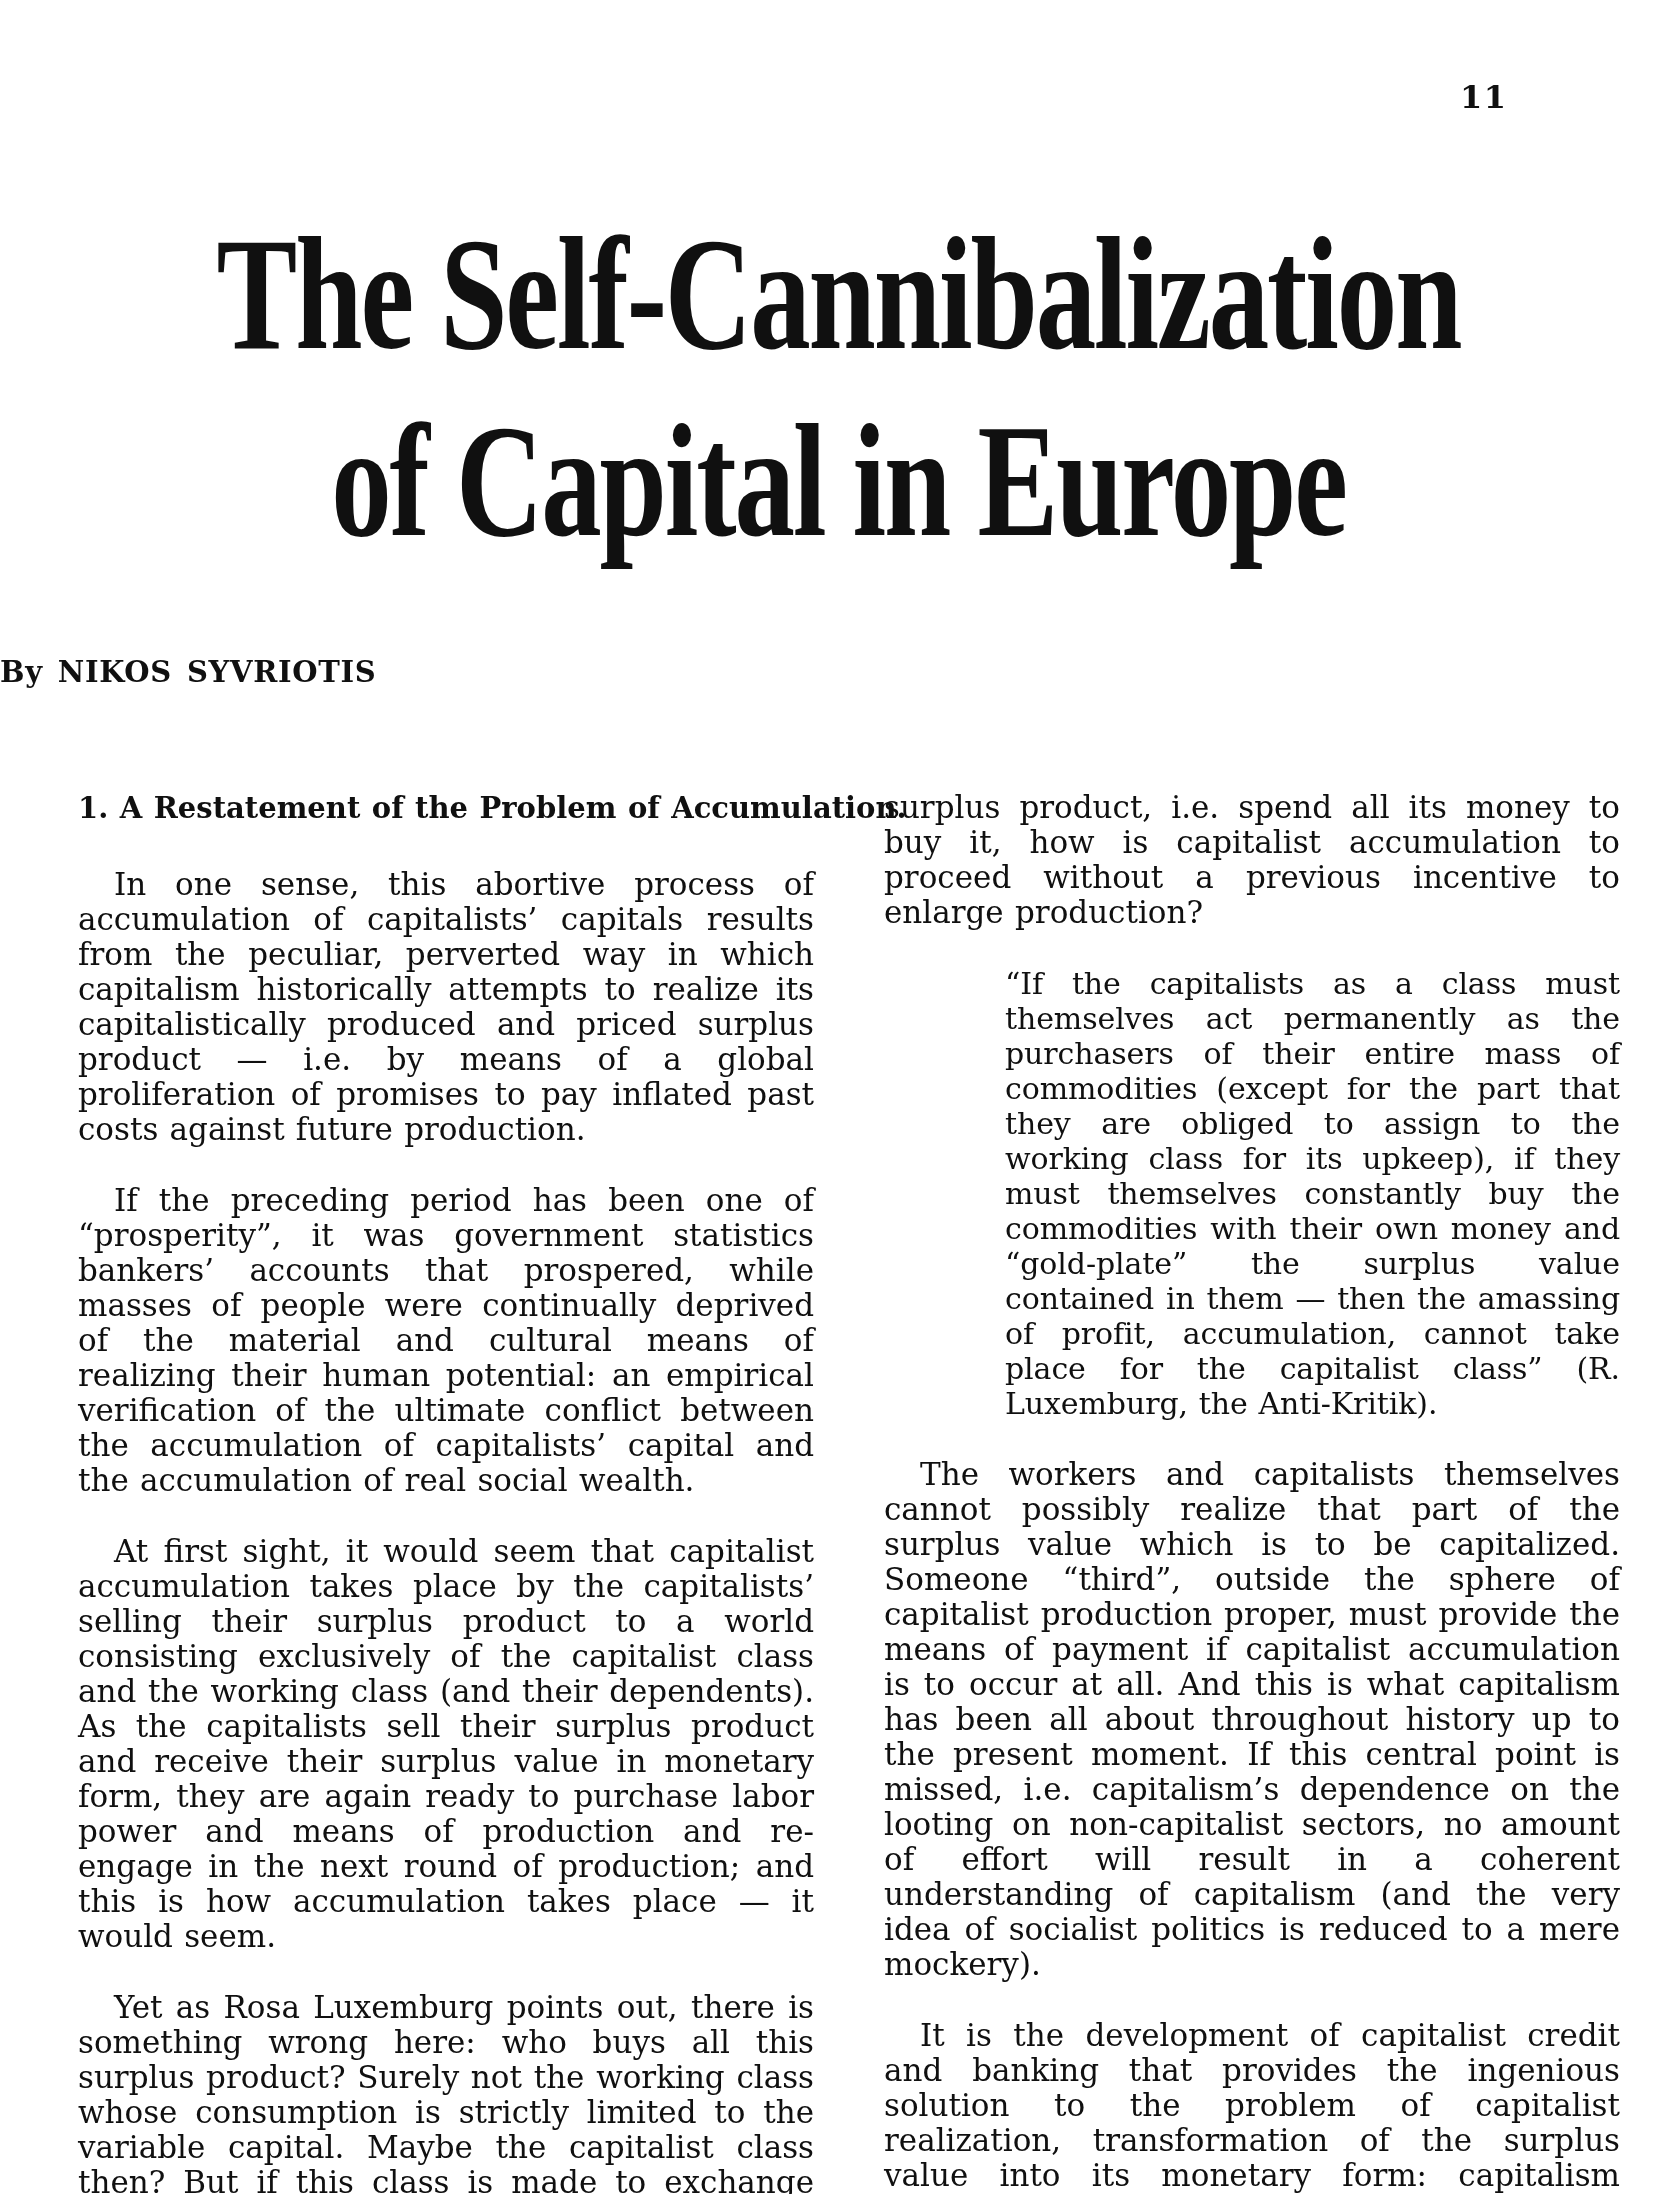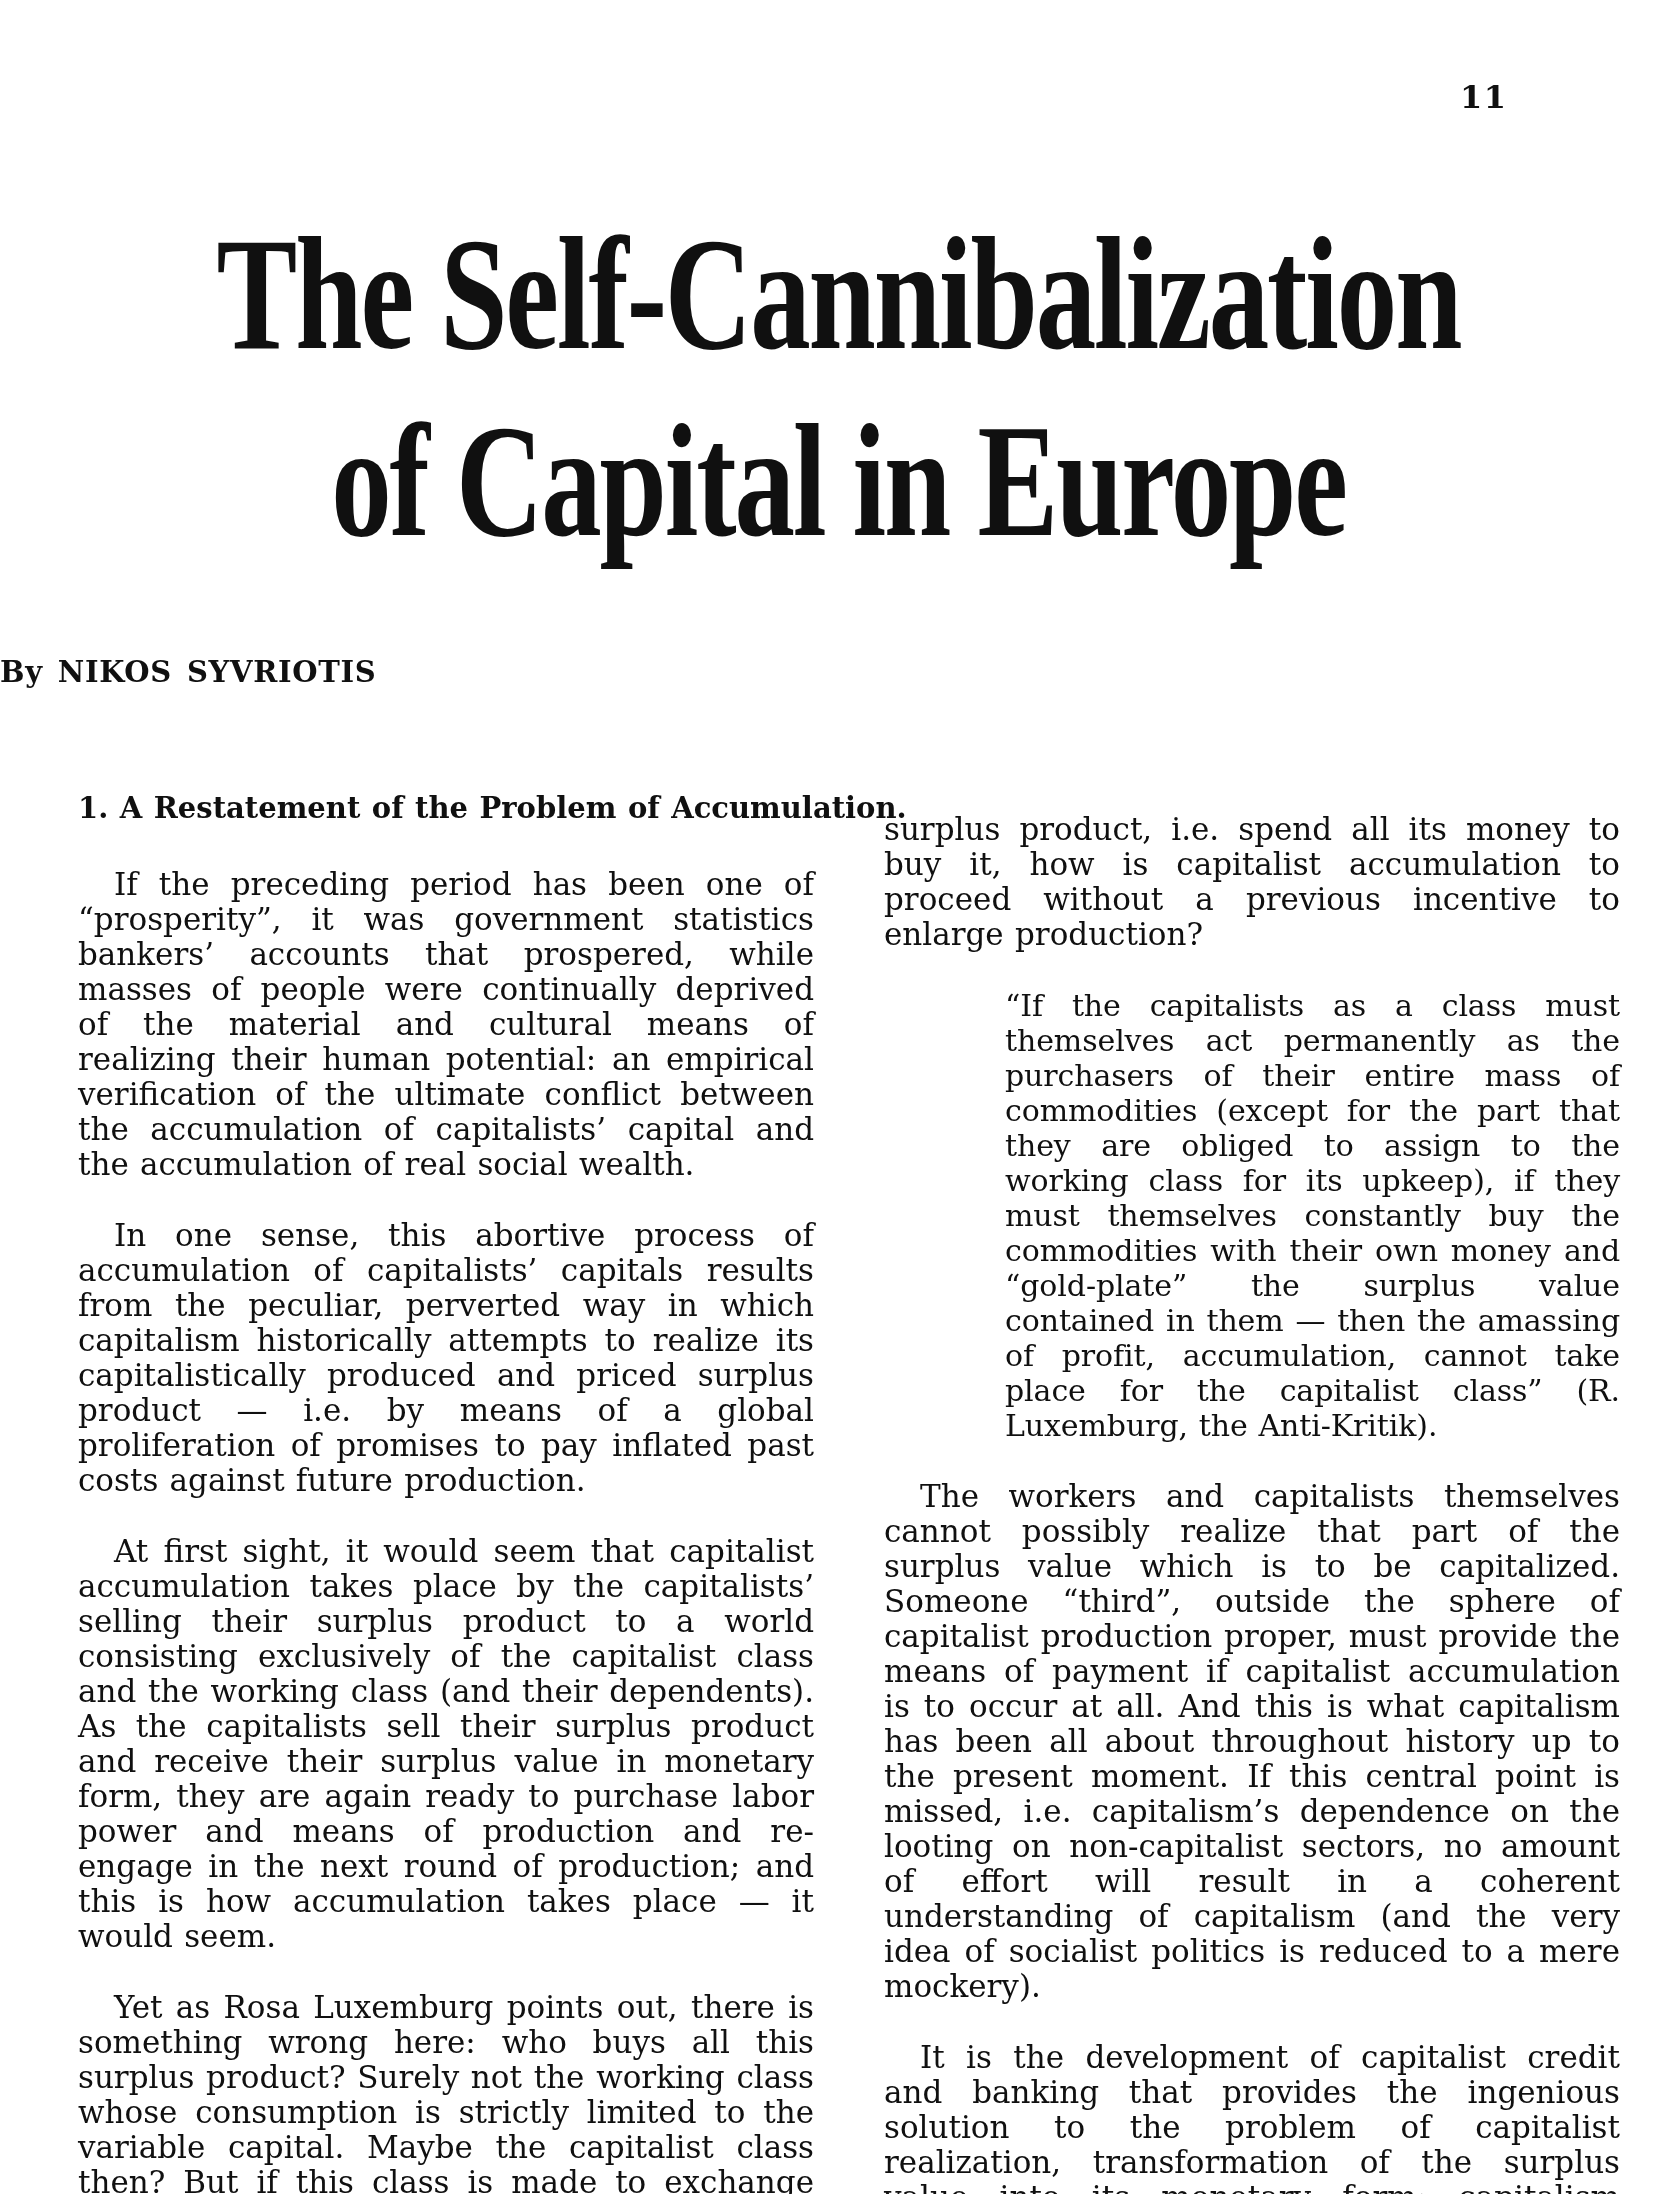--- a/index.html
+++ b/index.html
@@ -57,21 +57,21 @@
     line-height: 36px;
     font-weight: 700;
     margin: 0 0 41px 0;
     white-space: nowrap;
     text-align: left;
   }
   .col p {
     margin: 0 0 36px 0;
     text-indent: 36px;
   }
-  .col p.noindent { text-indent: 0; margin-top: 22px; }
+  .col p.noindent { text-indent: 0; }
   .col p.cont { text-align-last: justify; }
   .col blockquote {
     margin: 0 0 36px 121px;
     font-size: 30px;
     line-height: 35px;
     text-align: justify;
     text-indent: 0;
     letter-spacing: -0.1px;
   }
   .col p:last-child { margin-bottom: 0; }
@@ -88,22 +88,22 @@
     <span class="title-line title-line-1">The Self-Cannibalization</span>
     <span class="title-line title-line-2">of Capital in Europe</span>
   </h1>
 
   <div class="byline">By NIKOS SYVRIOTIS</div>
 
   <div class="columns">
 
     <div class="col">
       <h2 class="section-heading">1. A Restatement of the Problem of Accumulation.</h2>
+      <p>In one sense, this abortive process of accumulation of capitalists’ capitals results from the peculiar, perverted way in which capitalism historically attempts to realize its capitalistically produced and priced surplus product — i.e. by means of a global proliferation of promises to pay inflated past costs against future production.</p>
       <p>If the preceding period has been one of “prosperity”, it was government statistics bankers’ accounts that prospered, while masses of people were continually deprived of the material and cultural means of realizing their human potential: an empirical verification of the ultimate conflict between the accumulation of capitalists’ capital and the accumulation of real social wealth.</p>
-      <p>In one sense, this abortive process of accumulation of capitalists’ capitals results from the peculiar, perverted way in which capitalism historically attempts to realize its capitalistically produced and priced surplus product — i.e. by means of a global proliferation of promises to pay inflated past costs against future production.</p>
       <p>At first sight, it would seem that capitalist accumulation takes place by the capitalists’ selling their surplus product to a world consisting exclusively of the capitalist class and the working class (and their dependents). As the capitalists sell their surplus product and receive their surplus value in monetary form, they are again ready to purchase labor power and means of production and re-engage in the next round of production; and this is how accumulation takes place — it would seem.</p>
       <p class="cont"><span>Yet as Rosa Luxemburg points out, there is something wrong here: </span><strong class="emph">who</strong><span> buys all this surplus product? Surely not the working class whose consumption is strictly limited to the variable capital. Maybe the capitalist class then? But if this class is made to exchange within itself all its</span></p>
     </div>
 
     <div class="col">
       <p class="noindent">surplus product, i.e. spend all its money to buy it, how is capitalist accumulation to proceed without a previous incentive to enlarge production?</p>
       <blockquote>“If the capitalists as a class must themselves act permanently as the purchasers of their entire mass of commodities (except for the part that they are obliged to assign to the working class for its upkeep), if they must themselves constantly buy the commodities with their own money and “gold-plate” the surplus value contained in them — then the amassing of profit, accumulation, cannot take place for the capitalist class” (R. Luxemburg, the Anti-Kritik).</blockquote>
       <p>The workers and capitalists themselves cannot possibly realize that part of the surplus value which is to be capitalized. Someone “third”, outside the sphere of capitalist production proper, must provide the means of payment if capitalist accumulation is to occur at all. And this is what capitalism has been all about throughout history up to the present moment. If this central point is missed, i.e. capitalism’s dependence on the looting on non-capitalist sectors, no amount of effort will result in a coherent understanding of capitalism (and the very idea of socialist politics is reduced to a mere mockery).</p>
       <p class="cont">It is the development of capitalist credit and banking that provides the ingenious solution to the problem of capitalist realization, transformation of the surplus value into its monetary form: capitalism advances credit to itself and effects payments by means of credit instruments. This of</p>
     </div>

